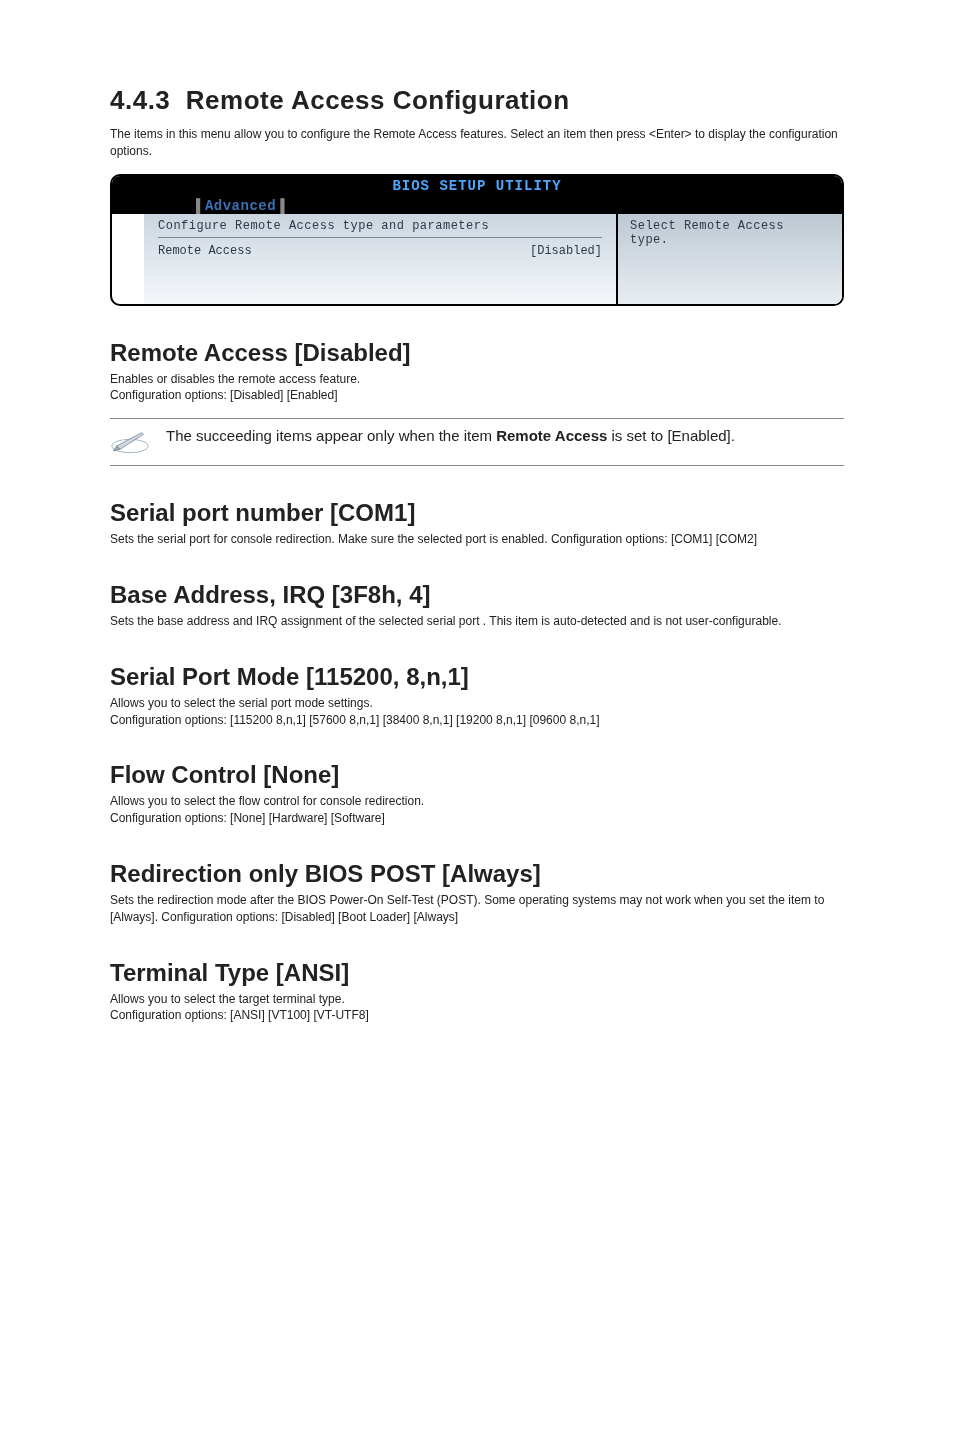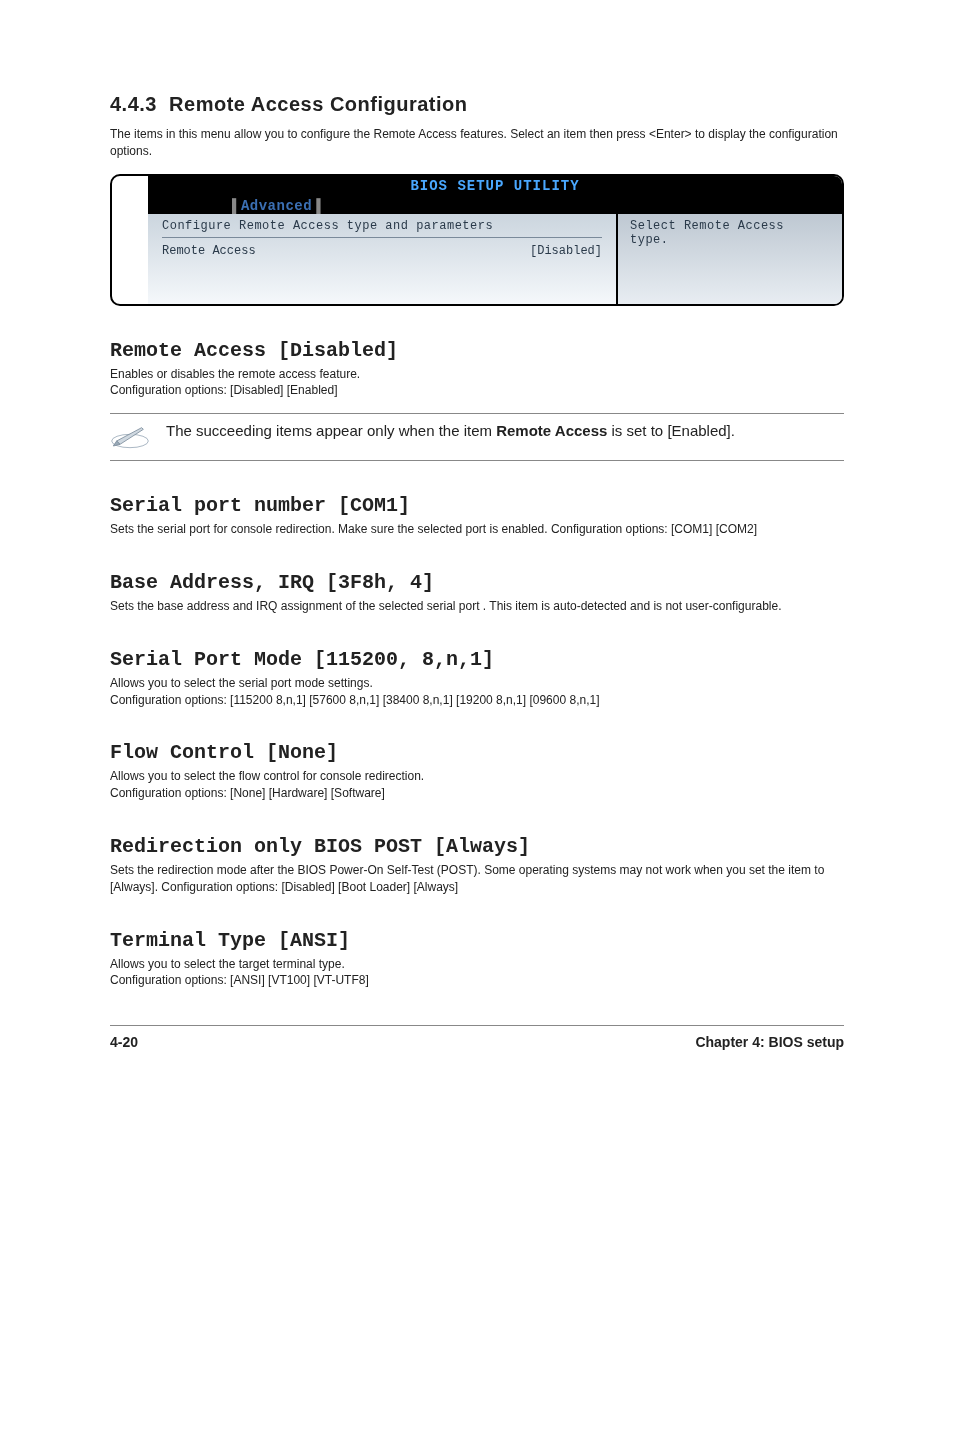--- a/index.html
+++ b/index.html
@@ -7,35 +7,34 @@
     padding: 0;
     background: #fff;
     font-family: Verdana, Arial, sans-serif;
     color: #222;
     width: 954px;
   }
   .page {
     padding: 85px 110px 50px 110px;
   }
   h1.section-num {
-    font-size: 20px;
+    font-size: 26px;
     font-weight: bold;
-    margin: 8px 0 10px 0;
+    margin: 0 0 10px 0;
     letter-spacing: 0.5px;
   }
   p.body {
     font-size: 12px;
     line-height: 1.4;
     margin: 0 0 14px 0;
   }
   h2.sub {
-    font-size: 20px;
+    font-size: 24px;
     font-weight: bold;
     margin: 33px 0 4px 0;
-    font-family: Liberation Mono, monospace;
   }
   .note-box {
     border-top: 1px solid #888;
     border-bottom: 1px solid #888;
     padding: 6px 0 6px 0;
     margin: 14px 0 14px 0;
     display: flex;
     align-items: flex-start;
     gap: 16px;
   }
@@ -48,21 +47,20 @@
     font-size: 15px;
     line-height: 1.4;
     flex: 1;
   }
   .bios-box {
     border: 2px solid #000;
     border-radius: 10px;
     background: #fff;
     overflow: hidden;
     margin-bottom: 24px;
-    padding-left: 36px;
   }
   .bios-titlebar {
     background: #000;
     color: #4aa8ff;
     font-family: "Courier New", monospace;
     font-weight: bold;
     font-size: 14px;
     text-align: center;
     padding: 2px 0 0 0;
     position: relative;
@@ -83,20 +81,21 @@
   }
   .bios-tab .lb, .bios-tab .rb {
     color: #888;
     font-weight: bold;
   }
   .bios-content {
     display: flex;
     font-family: "Courier New", monospace;
     font-size: 12px;
     height: 90px;
+    margin-left: 32px;
   }
   .bios-left {
     flex: 1;
     background: linear-gradient(180deg, #cbd5de 0%, #f5f8fb 100%);
     padding: 5px 14px;
     color: #2a3a4a;
     position: relative;
   }
   .bios-left-title {
     border-bottom: 1px solid #7a8a9a;
@@ -186,18 +185,14 @@
   <p class="body" style="white-space:pre-line">Allows you to select the flow control for console redirection.
 Configuration options: [None] [Hardware] [Software]</p>
 
   <h2 class="sub">Redirection only BIOS POST [Always]</h2>
   <p class="body">Sets the redirection mode after the BIOS Power-On Self-Test (POST). Some operating systems may not work when you set the item to [Always]. Configuration options: [Disabled] [Boot Loader] [Always]</p>
 
   <h2 class="sub">Terminal Type [ANSI]</h2>
   <p class="body" style="white-space:pre-line">Allows you to select the target terminal type.
 Configuration options: [ANSI] [VT100] [VT-UTF8]</p>
 
-  <div class="footer">
-    <span>4-20</span>
-    <span>Chapter 4: BIOS setup</span>
-  </div>
 
 </div>
 
 </body></html>

